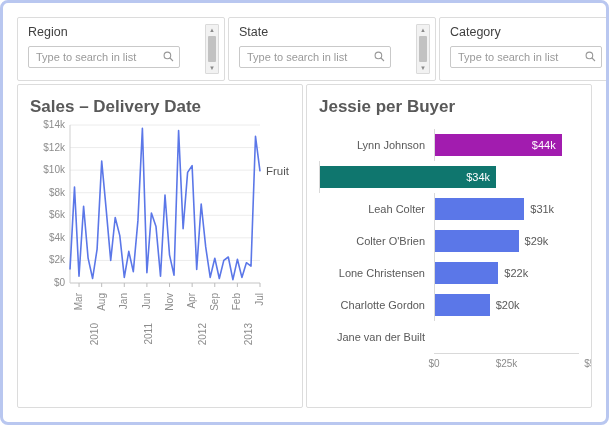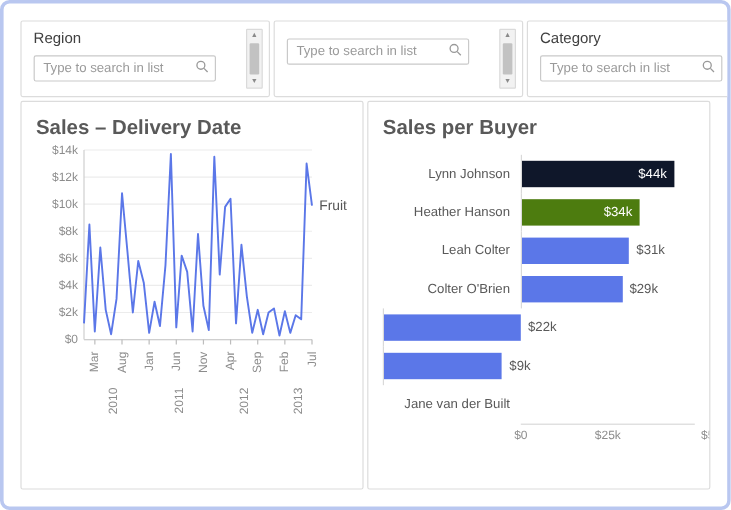--- a/index.html
+++ b/index.html
@@ -82,20 +82,21 @@
         </span>
       </div>
       <div class="mini-scroll">
         <span class="scroll-btn">▲</span>
         <div class="scroll-thumb"></div>
         <span class="scroll-btn">▼</span>
       </div>
     </div>
 
     <div class="filter-card">
+      <span class="filter-label">State</span>
       <div class="search-box">
         <input type="text" placeholder="Type to search in list" style="">
         <span>
           <svg width="11" height="11" viewBox="0 0 11 11">
               <circle cx="4.4" cy="4.4" r="3.3" fill="none" stroke="#999" stroke-width="1.1"></circle>
               <line x1="7" y1="7" x2="10" y2="10" stroke="#999" stroke-width="1.1"></line>
             </svg>
         </span>
       </div>
       <div class="mini-scroll">
@@ -169,62 +170,63 @@
           <text x="67.88095238095238" y="204" text-anchor="end" font-size="10" fill="#8c8c8c" transform="rotate(-90 67.88095238095238 204)">2010</text>
           <text x="122.16666666666667" y="204" text-anchor="end" font-size="10" fill="#8c8c8c" transform="rotate(-90 122.16666666666667 204)">2011</text>
           <text x="176.45238095238096" y="204" text-anchor="end" font-size="10" fill="#8c8c8c" transform="rotate(-90 176.45238095238096 204)">2012</text>
           <text x="221.6904761904762" y="204" text-anchor="end" font-size="10" fill="#8c8c8c" transform="rotate(-90 221.6904761904762 204)">2013</text>
           <path d="M40.0 150.5 L44.5 68.1 L49.0 157.2 L53.6 87.3 L58.1 139.2 L62.6 159.5 L67.1 130.1 L71.7 42.1 L76.2 90.6 L80.7 141.4 L85.2 98.5 L89.8 116.6 L94.3 158.4 L98.8 132.4 L103.3 152.7 L107.9 101.9 L112.4 9.4 L116.9 153.8 L121.4 94.0 L126.0 107.6 L130.5 157.2 L135.0 76.0 L139.5 135.8 L144.0 156.1 L148.6 11.6 L153.1 109.8 L157.6 53.4 L162.1 46.6 L166.7 150.5 L171.2 85.0 L175.7 127.9 L180.2 158.4 L184.8 139.2 L189.3 159.5 L193.8 141.4 L198.3 138.0 L202.9 160.6 L207.4 140.3 L211.9 158.4 L216.4 143.7 L221.0 147.1 L225.5 17.3 L230.0 52.3" fill="none" stroke="#5b77e8" stroke-width="1.6" stroke-linejoin="round"></path>
           <text x="236" y="56.27142857142856" font-size="11.5" fill="#555">Fruit</text>
         </svg>
     </section>
 
     <section class="panel">
-      <h2 class="panel-title">Sales per Buyer</h2>
+      <h2 class="panel-title">Jessie per Buyer</h2>
       <div id="bar-rows" class="hbar-rows">
           <div class="bar-row">
             <div class="bar-label">Lynn Johnson</div>
             <div class="bar-area">
-              <div class="bar" style="width: 88%; background: #0f172a;">
+              <div class="bar" style="width: 88%; background: #a21caf;">
                 <span class="bar-value-in">$44k</span>
               </div>
             </div>
           </div>
           <div class="bar-row">
-            <div class="bar-label">Heather Hanson</div>
-            <div class="bar-area">
-              <div class="bar" style="width: 68%; background: #4d7c0f;">
+            <div class="bar-area">
+              <div class="bar" style="width: 68%; background: #0f766e;">
                 <span class="bar-value-in">$34k</span>
               </div>
             </div>
           </div>
           <div class="bar-row">
             <div class="bar-label">Leah Colter</div>
             <div class="bar-area">
               <div class="bar" style="width: 62%; background: rgb(91, 119, 232);"></div>
               <span class="bar-value-out">$31k</span>
             </div>
           </div>
           <div class="bar-row">
             <div class="bar-label">Colter O'Brien</div>
             <div class="bar-area">
               <div class="bar" style="width: 58%; background: rgb(91, 119, 232);"></div>
               <span class="bar-value-out">$29k</span>
             </div>
           </div>
           <div class="bar-row">
+            <div class="bar-label">Lone Christensen</div>
             <div class="bar-area">
               <div class="bar" style="width: 44%; background: rgb(91, 119, 232);"></div>
               <span class="bar-value-out">$22k</span>
             </div>
           </div>
           <div class="bar-row">
+            <div class="bar-label">Charlotte Gordon</div>
             <div class="bar-area">
               <div class="bar" style="width: 38%; background: rgb(91, 119, 232);"></div>
-              <span class="bar-value-out">$9k</span>
+              <span class="bar-value-out">$20k</span>
             </div>
           </div>
           <div class="bar-row">
             <div class="bar-label">Jane van der Built</div>
           </div>
         </div>
       <div id="bar-axis" class="bar-axis">
           <span class="tick" style="left: 0%;">$0</span>
           <span class="tick" style="left: 50%;">$25k</span>
           <span class="tick" style="left: 100%; margin-left: 16px;">$50k</span>

